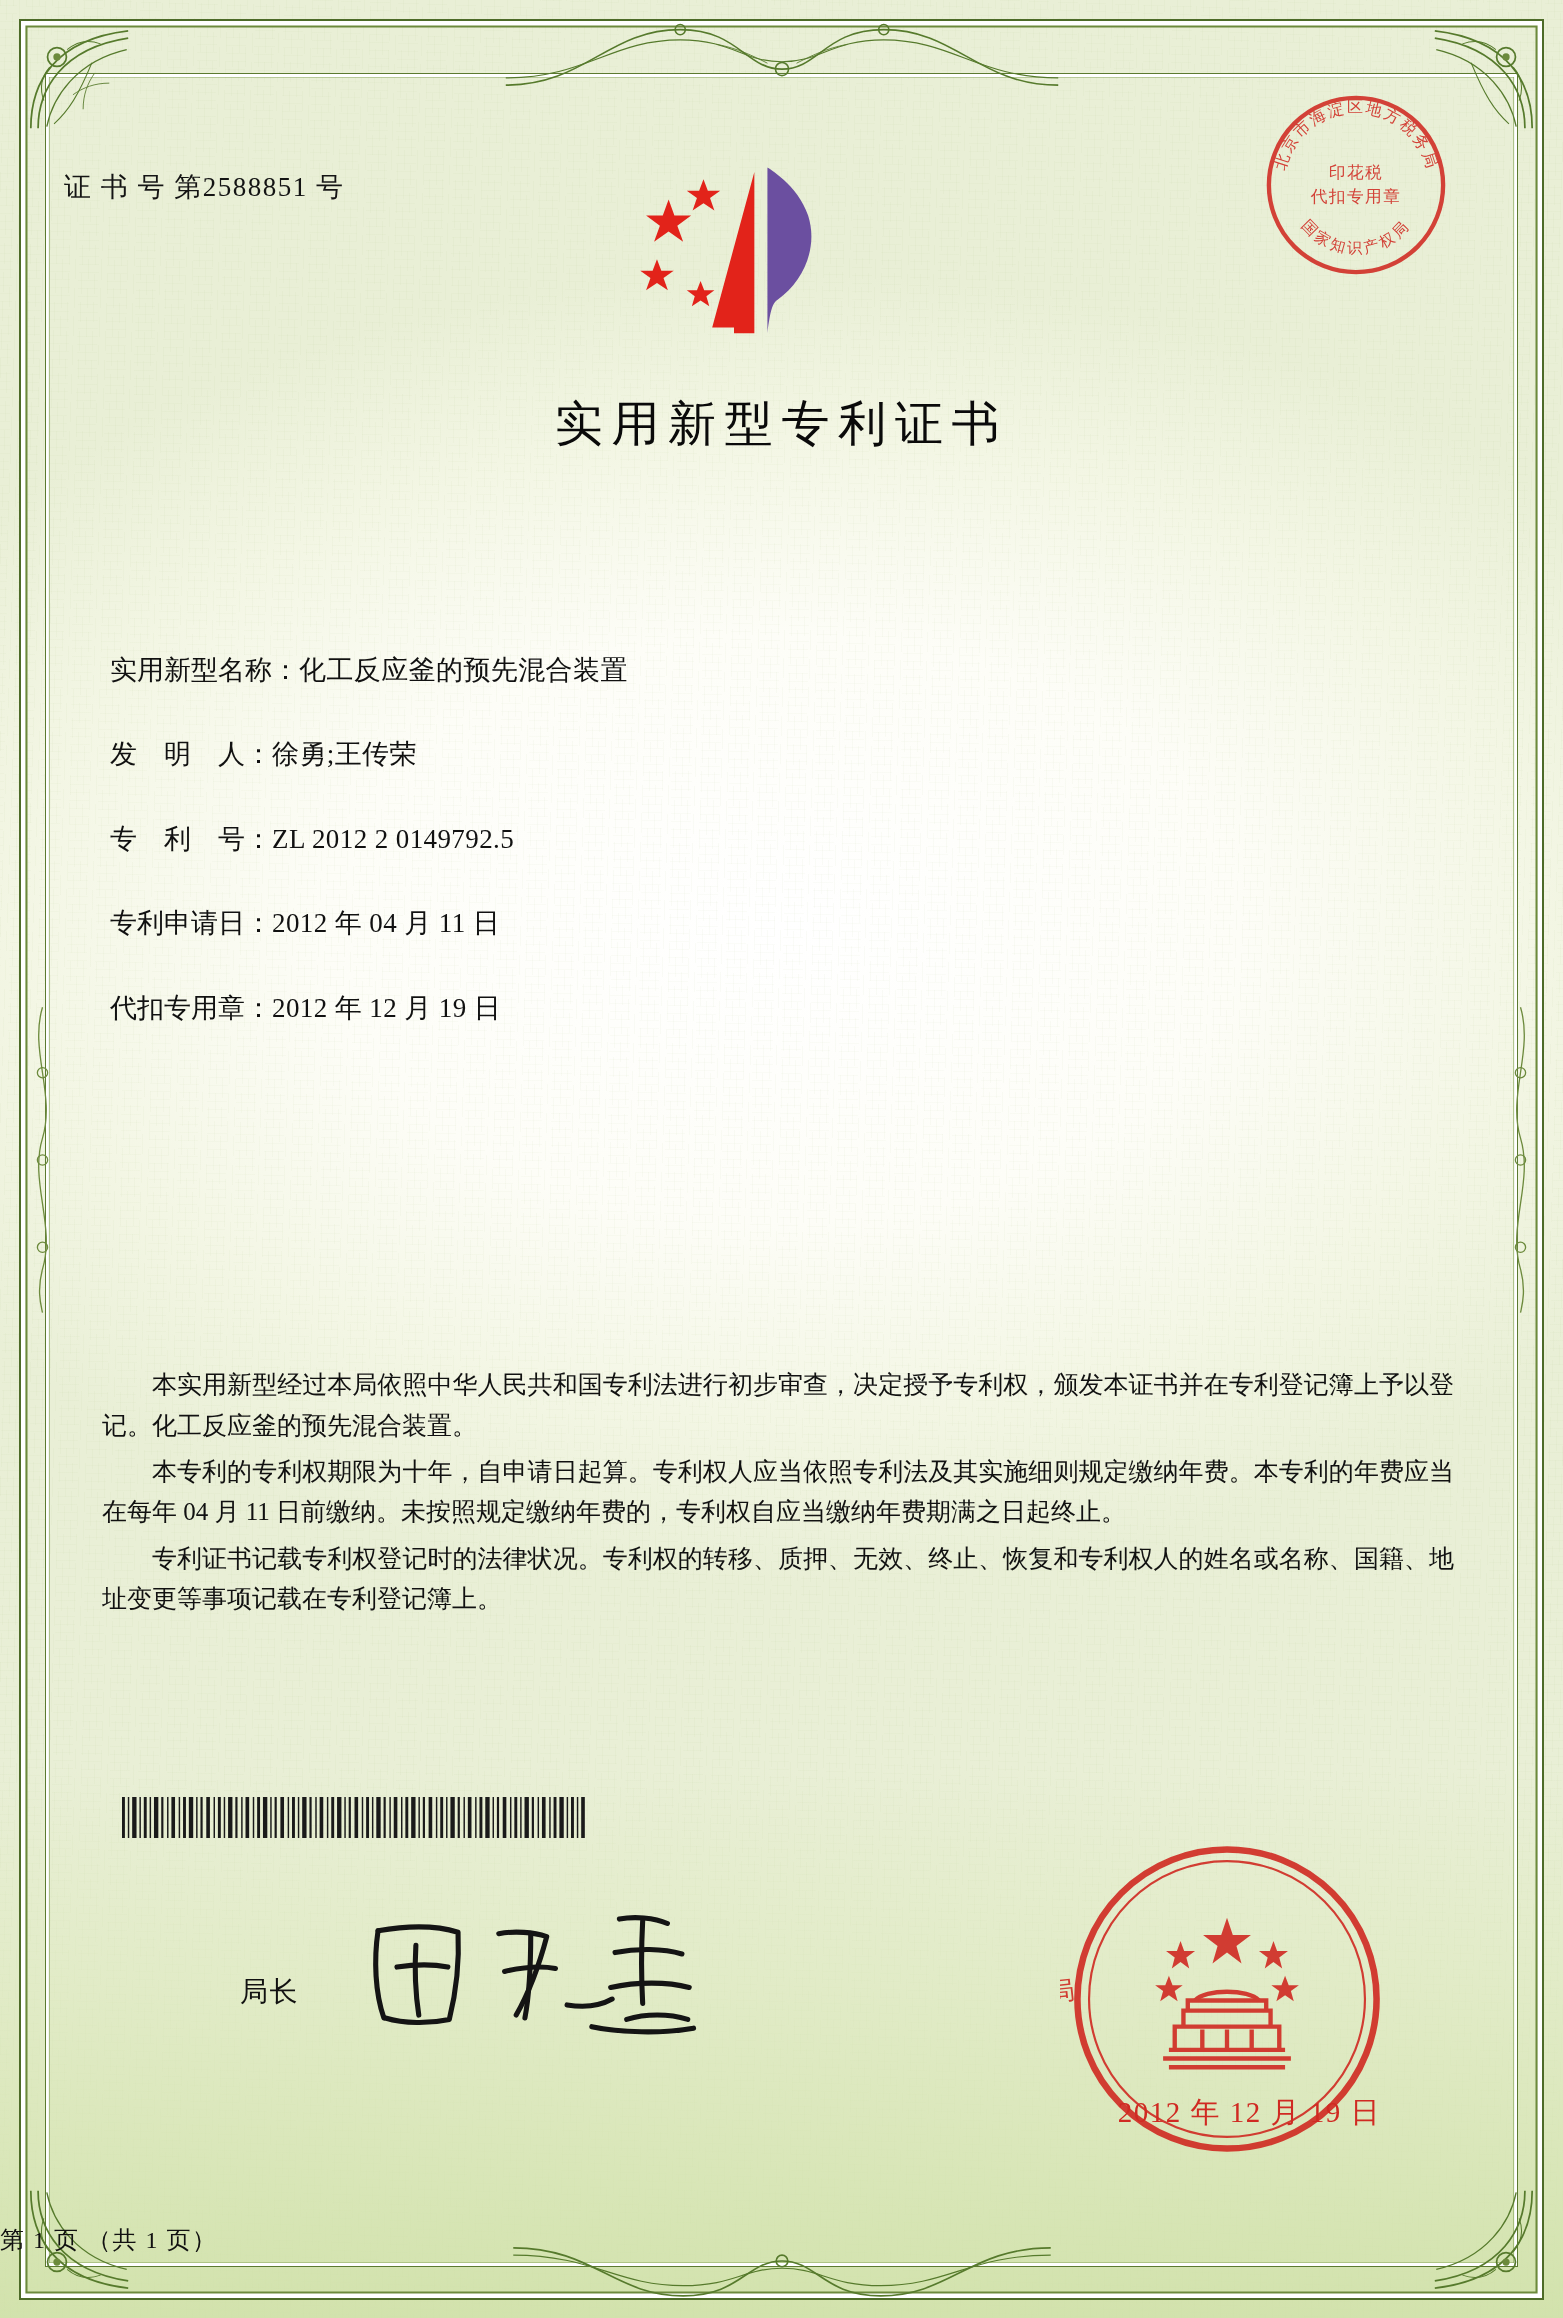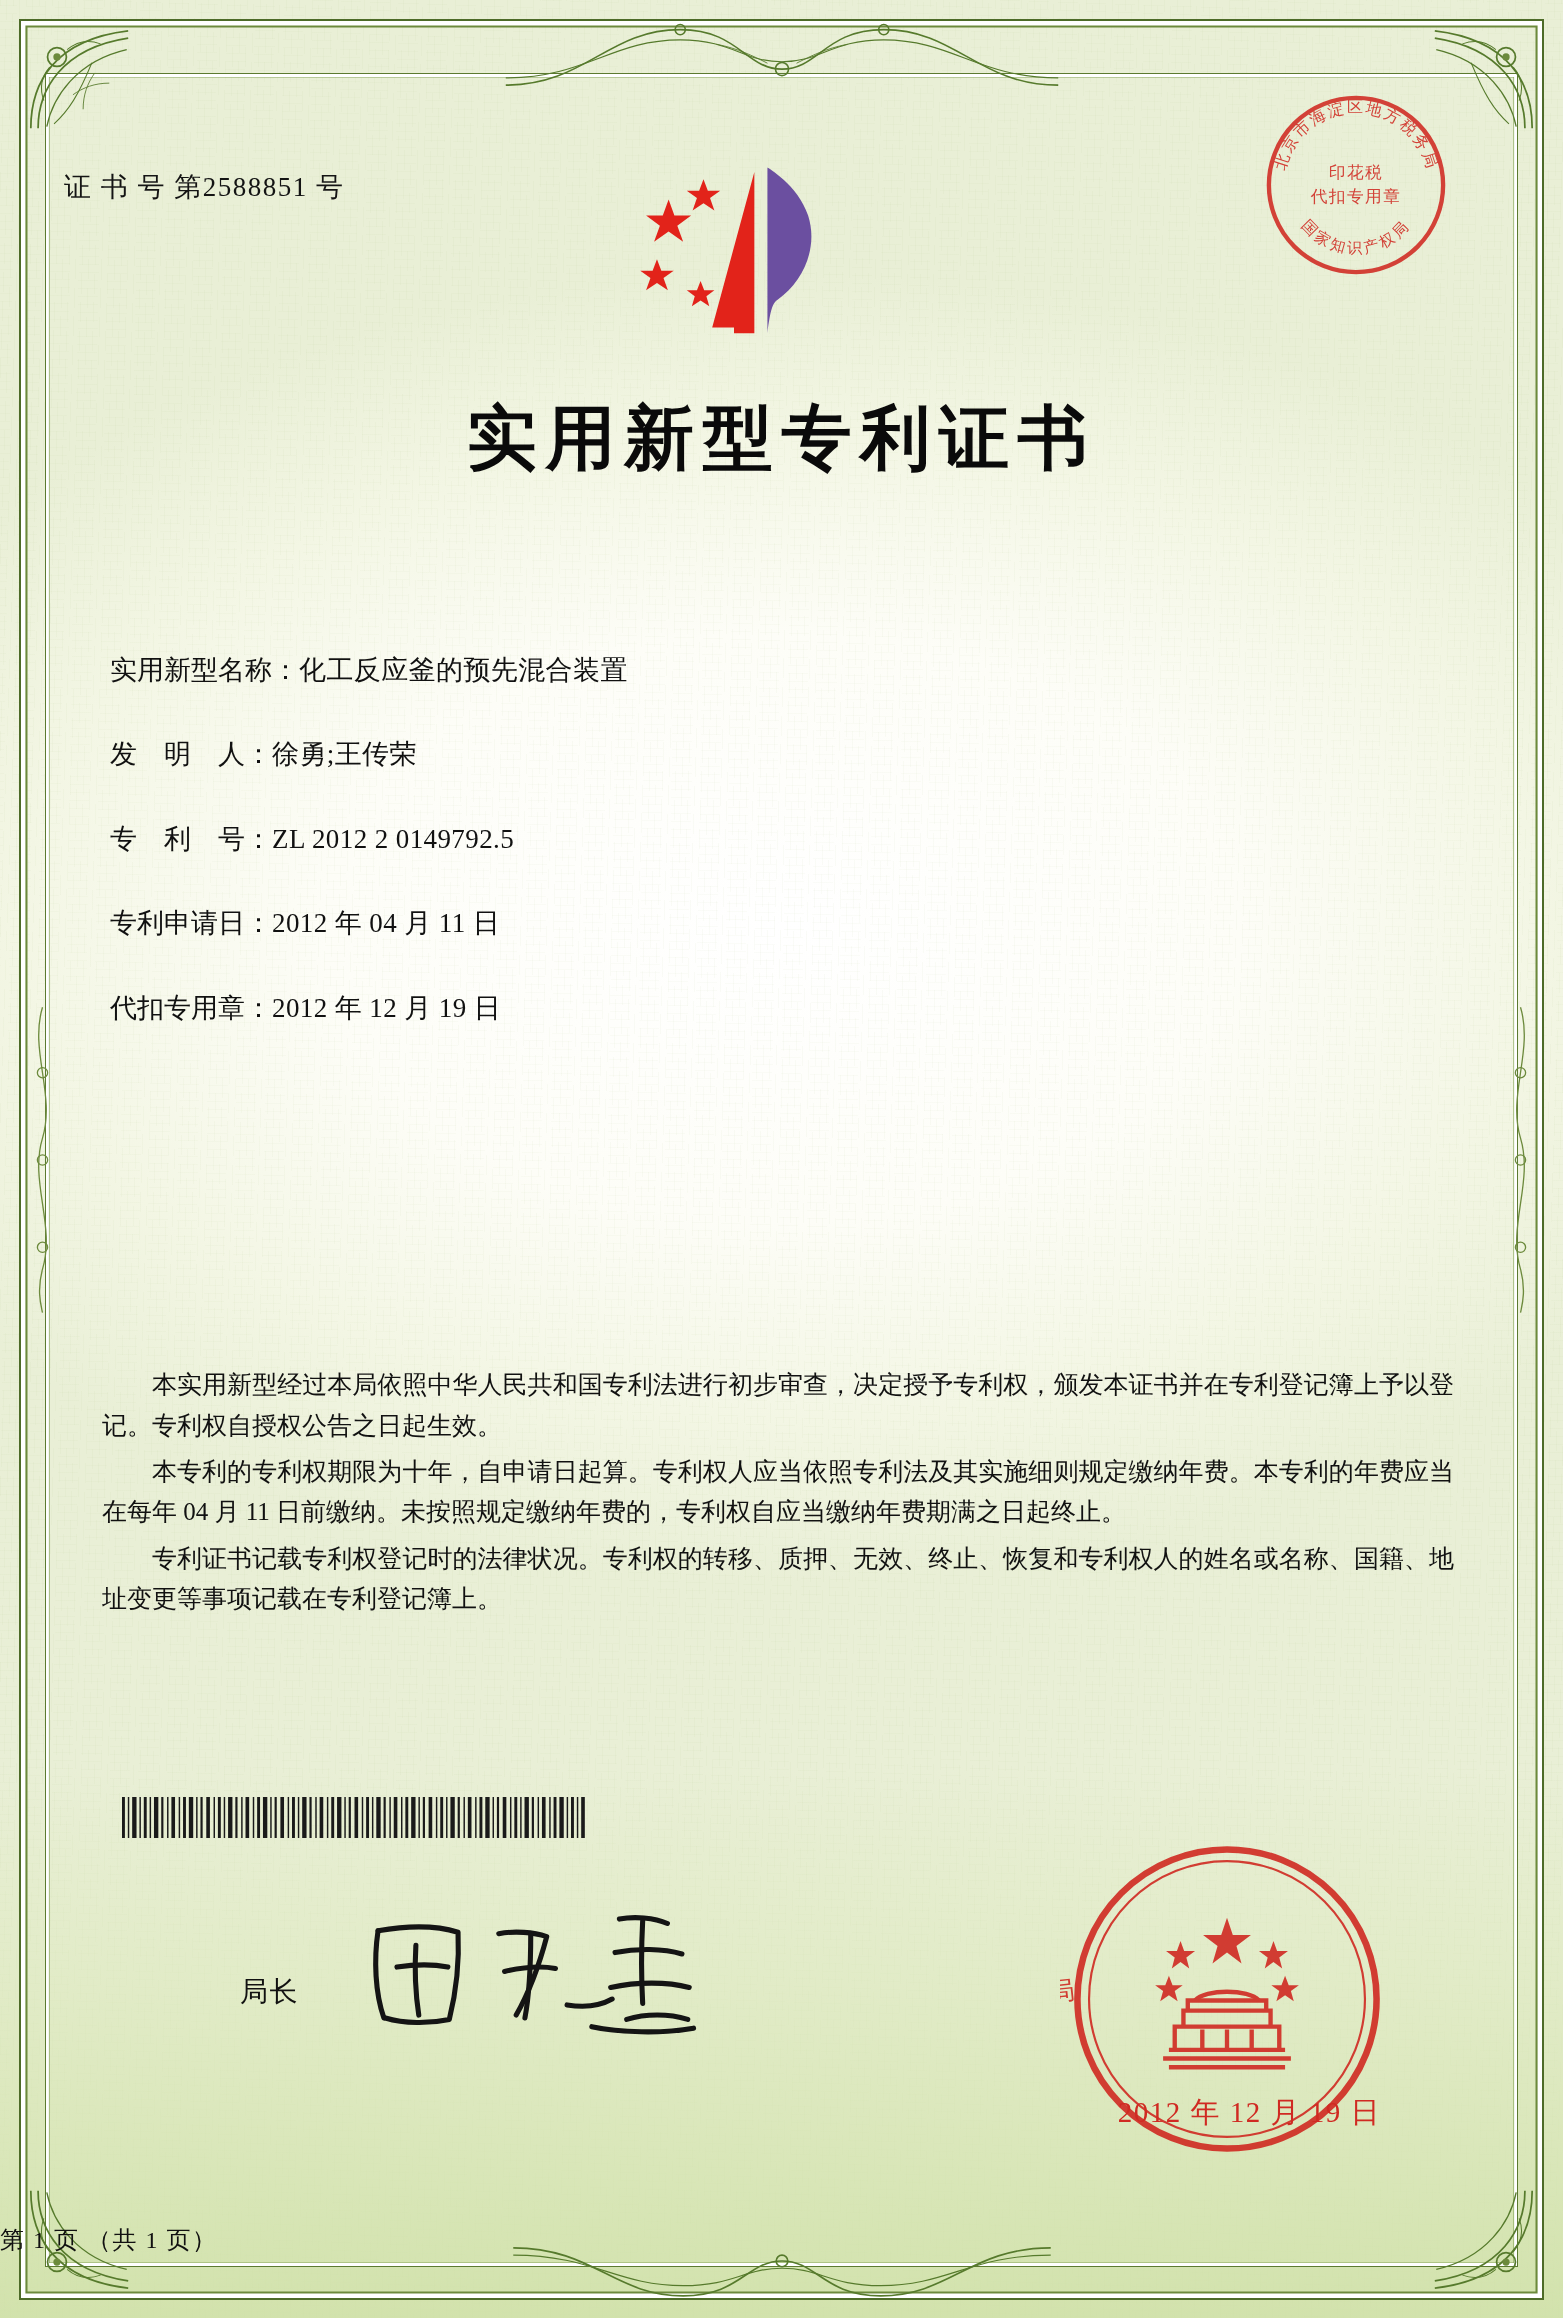--- a/index.html
+++ b/index.html
@@ -126,22 +126,22 @@
     height: 196px;
     opacity: 0.88;
   }
   .stamp-top svg { width: 100%; height: 100%; display: block; }
 
   .title {
     position: absolute;
     left: 0; right: 0;
     top: 392px;
     text-align: center;
-    font-size: 70px;
-    font-weight: 700;
+    font-size: 48px;
+    font-weight: 400;
     letter-spacing: 8.7px;
     color: #0a0a0a;
     font-family: "DejaVu Serif", "Liberation Serif", serif;
   }
 
   .fields {
     position: absolute;
     left: 110px;
     top: 654px;
     right: 102px;
@@ -392,21 +392,21 @@
       </div>
       <div class="field">
         <span class="lbl">专利申请日：</span><span class="val">2012 年 04 月 11 日</span>
       </div>
       <div class="field">
         <span class="lbl">代扣专用章：</span><span class="val">2012 年 12 月 19 日</span>
       </div>
     </div>
 
     <div class="body-text">
-      <p>本实用新型经过本局依照中华人民共和国专利法进行初步审查，决定授予专利权，颁发本证书并在专利登记簿上予以登记。专利权自授权公告之日起生效。</p>
+      <p>本实用新型经过本局依照中华人民共和国专利法进行初步审查，决定授予专利权，颁发本证书并在专利登记簿上予以登记。化工反应釜的预先混合装置。</p>
       <p>本专利的专利权期限为十年，自申请日起算。专利权人应当依照专利法及其实施细则规定缴纳年费。本专利的年费应当在每年 04 月 11 日前缴纳。未按照规定缴纳年费的，专利权自应当缴纳年费期满之日起终止。</p>
       <p>专利证书记载专利权登记时的法律状况。专利权的转移、质押、无效、终止、恢复和专利权人的姓名或名称、国籍、地址变更等事项记载在专利登记簿上。</p>
     </div>
 
     <div class="barcode">
       <svg viewBox="0 0 640 56" preserveAspectRatio="none">
         <g fill="#1a1a1a">
           <rect x="0" y="0" width="4" height="56"></rect>
             <rect x="8" y="0" width="2" height="56"></rect>
           <rect x="14" y="0" width="6" height="56"></rect>

